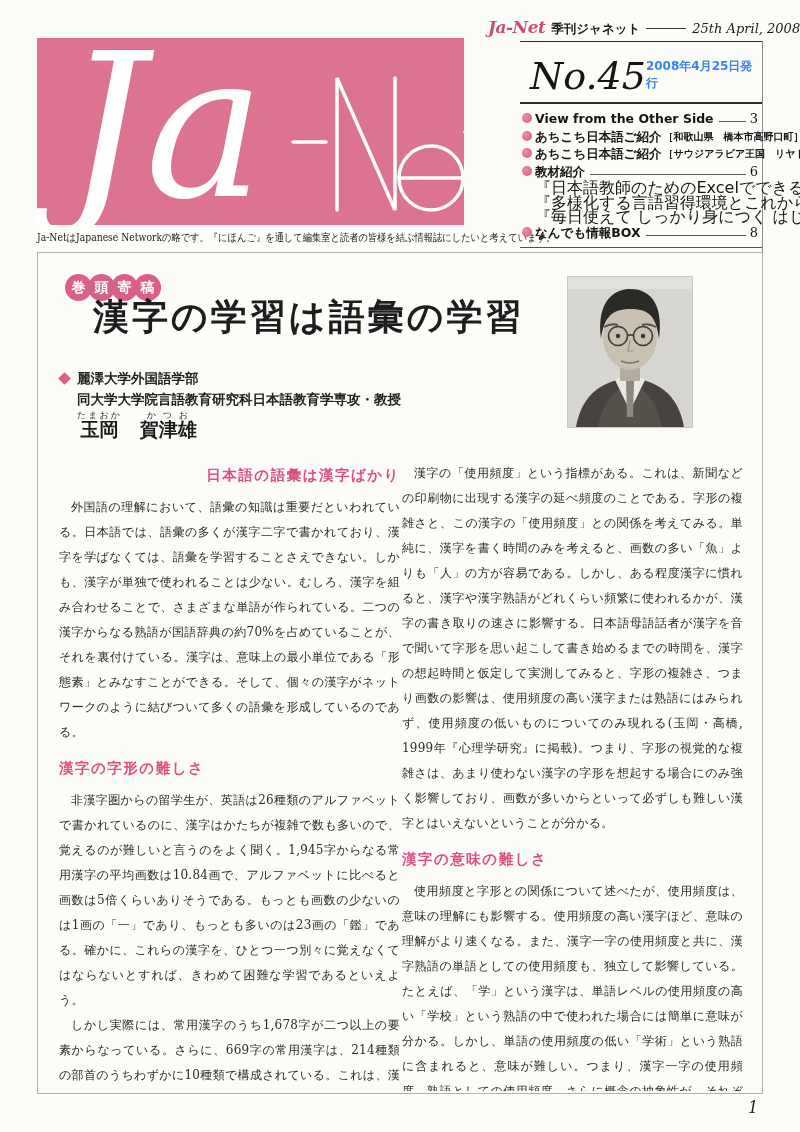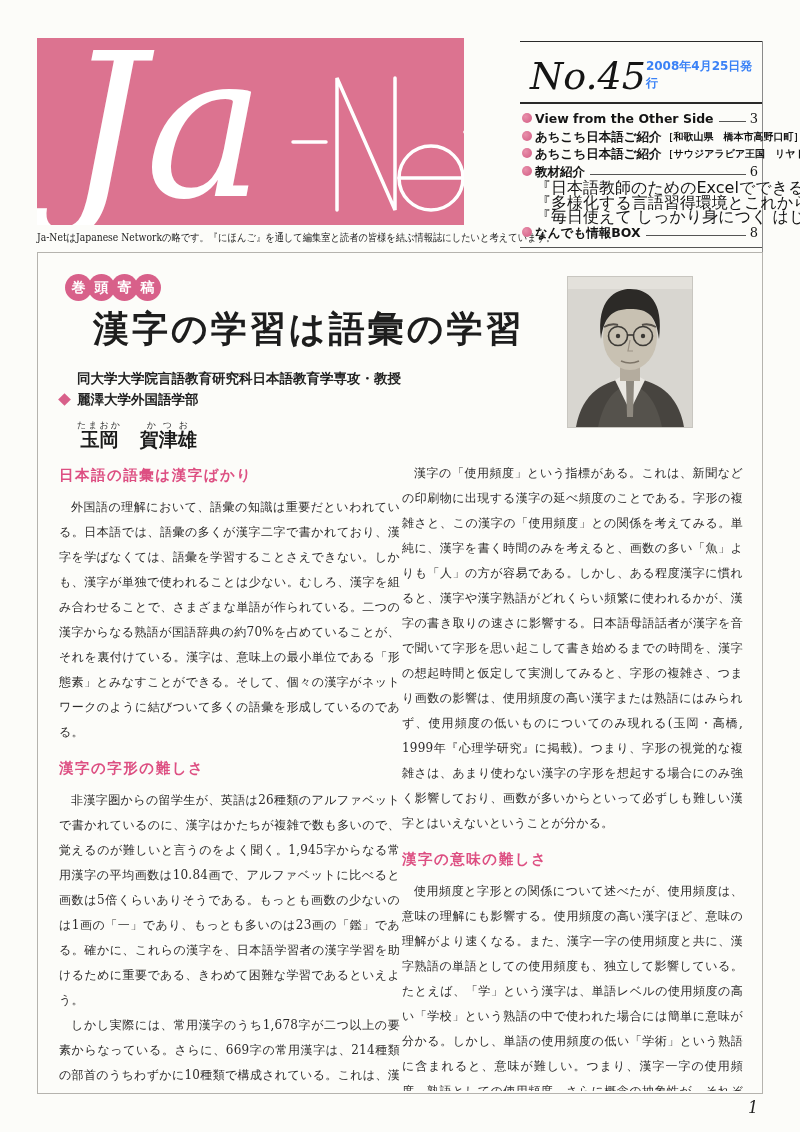--- a/index.html
+++ b/index.html
@@ -75,29 +75,29 @@
     border:1px solid #b5b3ae; background:#fcfcf9;
   }
   #badge { position:absolute; left:27px; top:21px; display:flex; }
   .badge-circle {
     width:27px; height:27px; border-radius:50%; background:#d8608a;
     color:#fff; font-family:"DejaVu Sans","Liberation Sans",sans-serif;
     font-weight:bold; font-size:14px; line-height:27px; text-align:center;
     margin-right:-4px;
   }
   #article-title {
-    position:absolute; left:55px; top:52px;
+    position:absolute; left:55px; top:40px;
     font-size:36px; font-weight:600; letter-spacing:3px; color:#1d1d1d; white-space:nowrap;
   }
   #author { position:absolute; left:22px; top:115px; font-family:"DejaVu Sans","Liberation Sans",sans-serif; }
   .author-line { display:flex; align-items:center; font-weight:bold; font-size:13.5px; color:#222; line-height:21px; }
   .diamond { width:9px; height:9px; background:#d8608a; transform:rotate(45deg); margin-right:8px; flex:0 0 auto; }
   .author-line2 { padding-left:17px; }
   #author-name {
-    padding-left:17px; margin-top:10px;
+    padding-left:17px; 
     font-family:"DejaVu Serif","Liberation Serif",serif; font-weight:bold; font-size:19px; color:#1a1a1a;
   }
   #author-name ruby { ruby-align:center; }
   #author-name rt { font-size:9px; letter-spacing:2px; color:#333; font-weight:normal; }
   .name-gap { display:inline-block; width:18px; }
 
   #photo {
     position:absolute; left:530px; top:24px; width:124px; height:150px;
     outline:1px solid #c8c6c0;
   }
@@ -109,32 +109,38 @@
     letter-spacing:0.2px;
   }
   #col-left  { left:21px; }
   #col-right { left:364px; }
   .col p { text-indent:1em; }
   .col h3 {
     font-family:"DejaVu Sans","Liberation Sans",sans-serif;
     font-size:14.5px; font-weight:bold; color:#dd4f82; letter-spacing:1.5px;
     margin:11px 0 7px 0; text-align:left;
   }
-  .col h3.first { margin-top:2px; }
+  .col h3.first { margin-top:2px;text-align:right; }
 
   #page-num {
     position:absolute; left:748px; top:1098px;
     font-style:italic; font-size:16px; color:#222;
   }
 </style>
 </head>
 <body>
 
 <div id="page">
 
+  <div id="masthead">
+    <span class="mh-brand">Ja-Net</span>
+    <span class="mh-sub">季刊ジャネット</span>
+    <span class="mh-rule"></span>
+    <span class="mh-date">25th  April, 2008</span>
+  </div>
 
   <div id="logobox">
     <svg width="483" height="187" viewBox="0 0 483 187">
       <text x="28" y="158" font-size="200" font-style="italic" font-family="DejaVu Serif, Liberation Serif, serif" fill="#ffffff">Ja</text>
       <g fill="none" stroke="#ffffff" stroke-width="3.5" stroke-linecap="round" aria-label="-Net">
         <path d="M256,104 L289,104"></path>
         <path d="M300,172 L300,40 L358,172 L358,40"></path>
         <circle cx="394" cy="140" r="32"></circle>
         <path d="M362,140 L426,140"></path>
         <path d="M452,56 L452,152 Q452,176 476,173"></path>
@@ -195,26 +201,26 @@
     <div id="badge">
       <span class="badge-circle">巻</span>
       <span class="badge-circle">頭</span>
       <span class="badge-circle">寄</span>
       <span class="badge-circle">稿</span>
     </div>
 
     <h1 id="article-title">漢字の学習は語彙の学習</h1>
 
     <div id="author">
-      <div class="author-line author-line2">
-        <span>同大学大学院言語教育研究科日本語教育学専攻・教授</span>
-      </div>
       <div class="author-line">
         <span class="diamond"></span>
         <span>麗澤大学外国語学部</span>
+      </div>
+      <div class="author-line author-line2">
+        <span>同大学大学院言語教育研究科日本語教育学専攻・教授</span>
       </div>
       <div id="author-name">
         <ruby><span>玉岡</span><rt>たまおか</rt></ruby><span class="name-gap"></span><ruby><span>賀津雄</span><rt>か つ お</rt></ruby>
       </div>
     </div>
 
     <svg id="photo" viewBox="0 0 124 150">
       <rect width="124" height="150" fill="#d8d6d0"></rect>
       <rect width="124" height="12" fill="#e3e1db"></rect>
       <path d="M8,150 C14,116 36,103 62,101 C88,103 110,116 116,150 Z" fill="#47443f"></path>
@@ -232,21 +238,21 @@
       <circle cx="50" cy="59" r="2.2" fill="#3a3834"></circle>
       <circle cx="75" cy="59" r="2.2" fill="#3a3834"></circle>
       <path d="M62,63 L60,74 L65,74" fill="none" stroke="#9a9184" stroke-width="1.2"></path>
       <path d="M53,84 Q62,88 71,84" fill="none" stroke="#7d7568" stroke-width="1.6"></path>
     </svg>
 
     <div class="col" id="col-left">
       <h3 class="first">日本語の語彙は漢字ばかり</h3>
       <p>外国語の理解において、語彙の知識は重要だといわれている。日本語では、語彙の多くが漢字二字で書かれており、漢字を学ばなくては、語彙を学習することさえできない。しかも、漢字が単独で使われることは少ない。むしろ、漢字を組み合わせることで、さまざまな単語が作られている。二つの漢字からなる熟語が国語辞典の約70%を占めていることが、それを裏付けている。漢字は、意味上の最小単位である「形態素」とみなすことができる。そして、個々の漢字がネットワークのように結びついて多くの語彙を形成しているのである。</p>
       <h3>漢字の字形の難しさ</h3>
-      <p>非漢字圏からの留学生が、英語は26種類のアルファベットで書かれているのに、漢字はかたちが複雑で数も多いので、覚えるのが難しいと言うのをよく聞く。1,945字からなる常用漢字の平均画数は10.84画で、アルファベットに比べると画数は5倍くらいありそうである。もっとも画数の少ないのは1画の「一」であり、もっとも多いのは23画の「鑑」である。確かに、これらの漢字を、日本語学習者の漢字学習を助けるために重要である、きわめて困難な学習であるといえよう。</p>
+      <p>非漢字圏からの留学生が、英語は26種類のアルファベットで書かれているのに、漢字はかたちが複雑で数も多いので、覚えるのが難しいと言うのをよく聞く。1,945字からなる常用漢字の平均画数は10.84画で、アルファベットに比べると画数は5倍くらいありそうである。もっとも画数の少ないのは1画の「一」であり、もっとも多いのは23画の「鑑」である。確かに、これらの漢字を、ひとつ一つ別々に覚えなくてはならないとすれば、きわめて困難な学習であるといえよう。</p>
       <p>しかし実際には、常用漢字のうち1,678字が二つ以上の要素からなっている。さらに、669字の常用漢字は、214種類の部首のうちわずかに10種類で構成されている。これは、漢字が部首などの小さな要素を繰り返し使って作られていることを示している。このため、非漢字圏の日本語学習者でも、漢字の学習がある程度進むと、どういう要素が頻繁に使われ、それがどのような漢字に使われているかが、ぼんやりとではあるが分かってくるようである。したがって、漢字を作っている小さな要素を整理して教えることは、日本語学習者の漢字学習を助けるために重要である。</p>
     </div>
 
     <div class="col" id="col-right">
       <p>漢字の「使用頻度」という指標がある。これは、新聞などの印刷物に出現する漢字の延べ頻度のことである。字形の複雑さと、この漢字の「使用頻度」との関係を考えてみる。単純に、漢字を書く時間のみを考えると、画数の多い「魚」よりも「人」の方が容易である。しかし、ある程度漢字に慣れると、漢字や漢字熟語がどれくらい頻繁に使われるかが、漢字の書き取りの速さに影響する。日本語母語話者が漢字を音で聞いて字形を思い起こして書き始めるまでの時間を、漢字の想起時間と仮定して実測してみると、字形の複雑さ、つまり画数の影響は、使用頻度の高い漢字または熟語にはみられず、使用頻度の低いものについてのみ現れる(玉岡・高橋, 1999年『心理学研究』に掲載)。つまり、字形の視覚的な複雑さは、あまり使わない漢字の字形を想起する場合にのみ強く影響しており、画数が多いからといって必ずしも難しい漢字とはいえないということが分かる。</p>
       <h3>漢字の意味の難しさ</h3>
       <p>使用頻度と字形との関係について述べたが、使用頻度は、意味の理解にも影響する。使用頻度の高い漢字ほど、意味の理解がより速くなる。また、漢字一字の使用頻度と共に、漢字熟語の単語としての使用頻度も、独立して影響している。たとえば、「学」という漢字は、単語レベルの使用頻度の高い「学校」という熟語の中で使われた場合には簡単に意味が分かる。しかし、単語の使用頻度の低い「学術」という熟語に含まれると、意味が難しい。つまり、漢字一字の使用頻度、熟語としての使用頻度、さらに概念の抽象性が、それぞれ独立して漢字の意味理解の難しさに影響しているのである。</p>
 
     </div>
 

